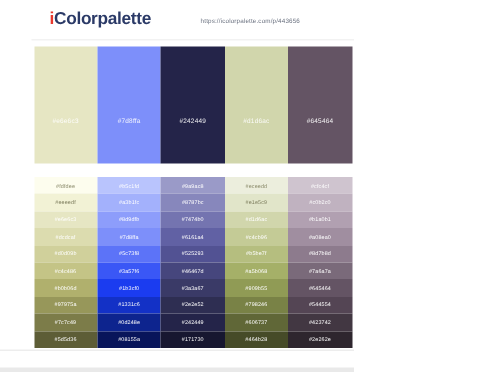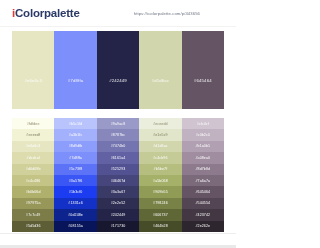--- a/index.html
+++ b/index.html
@@ -12,20 +12,21 @@
     background: #ffffff;
     font-family: "Liberation Sans", sans-serif;
     overflow: hidden;
   }
   .page {
     position: relative;
     width: 236px;
     height: 248px;
     background: #ffffff;
     box-sizing: border-box;
+    padding-left: 21px;
   }
 
   
   .header {
     height: 27px;
     background: #ffffff;
     display: flex;
     align-items: center;
     padding: 0 8px 0 12px;
     box-sizing: border-box;

